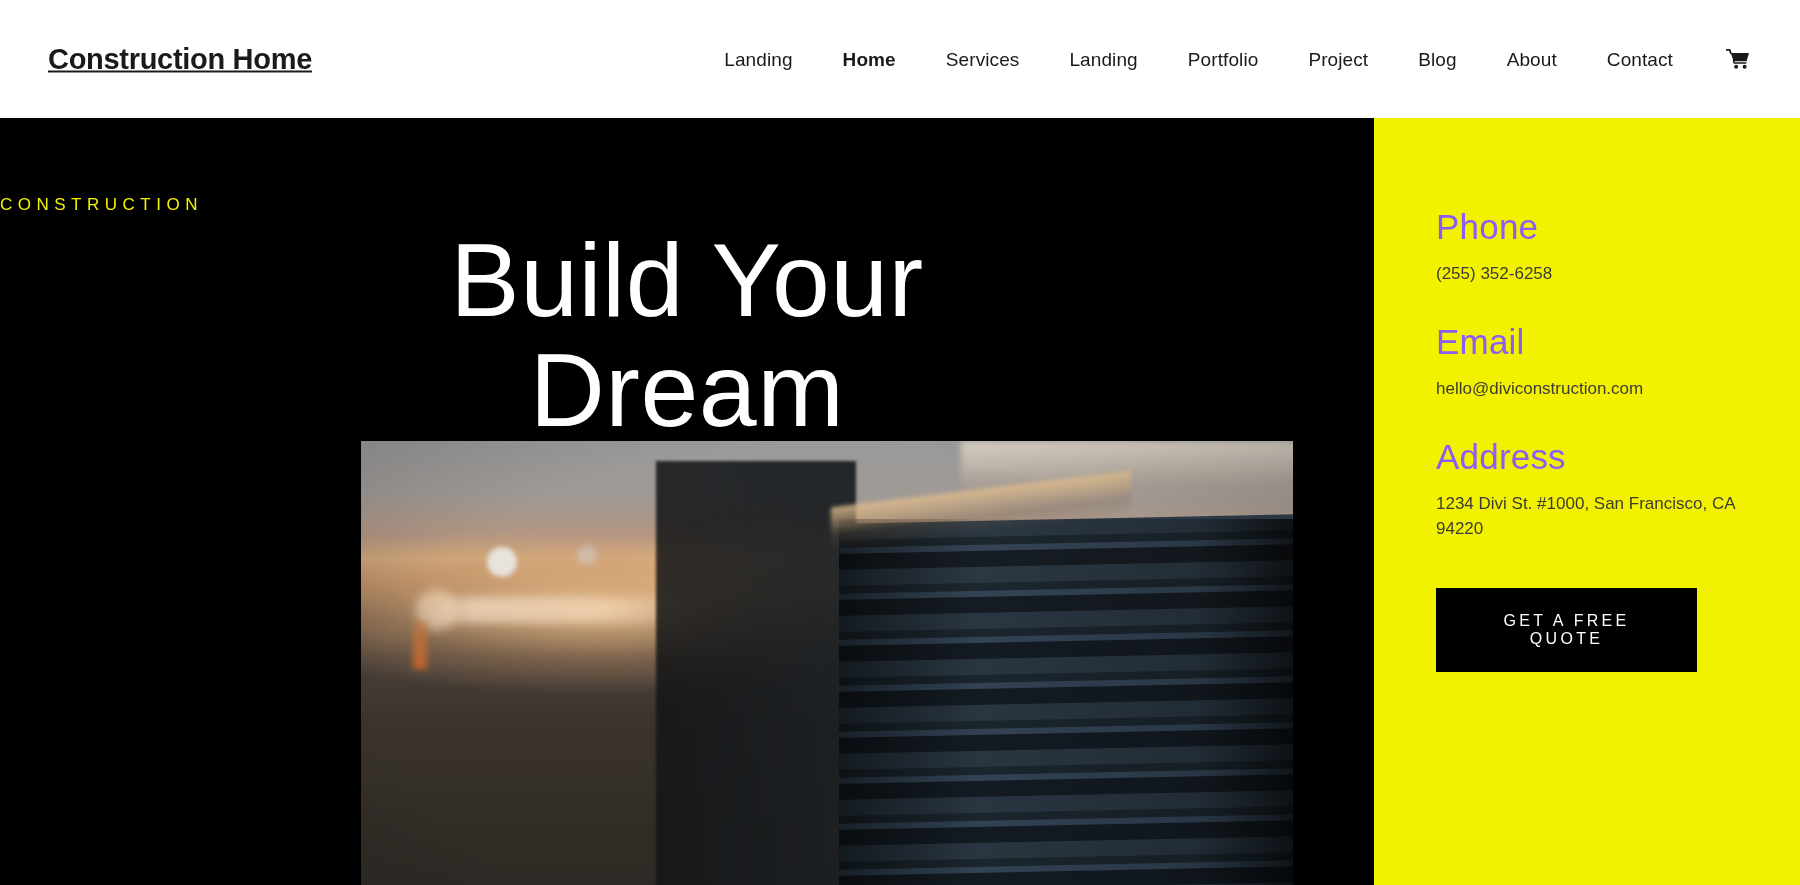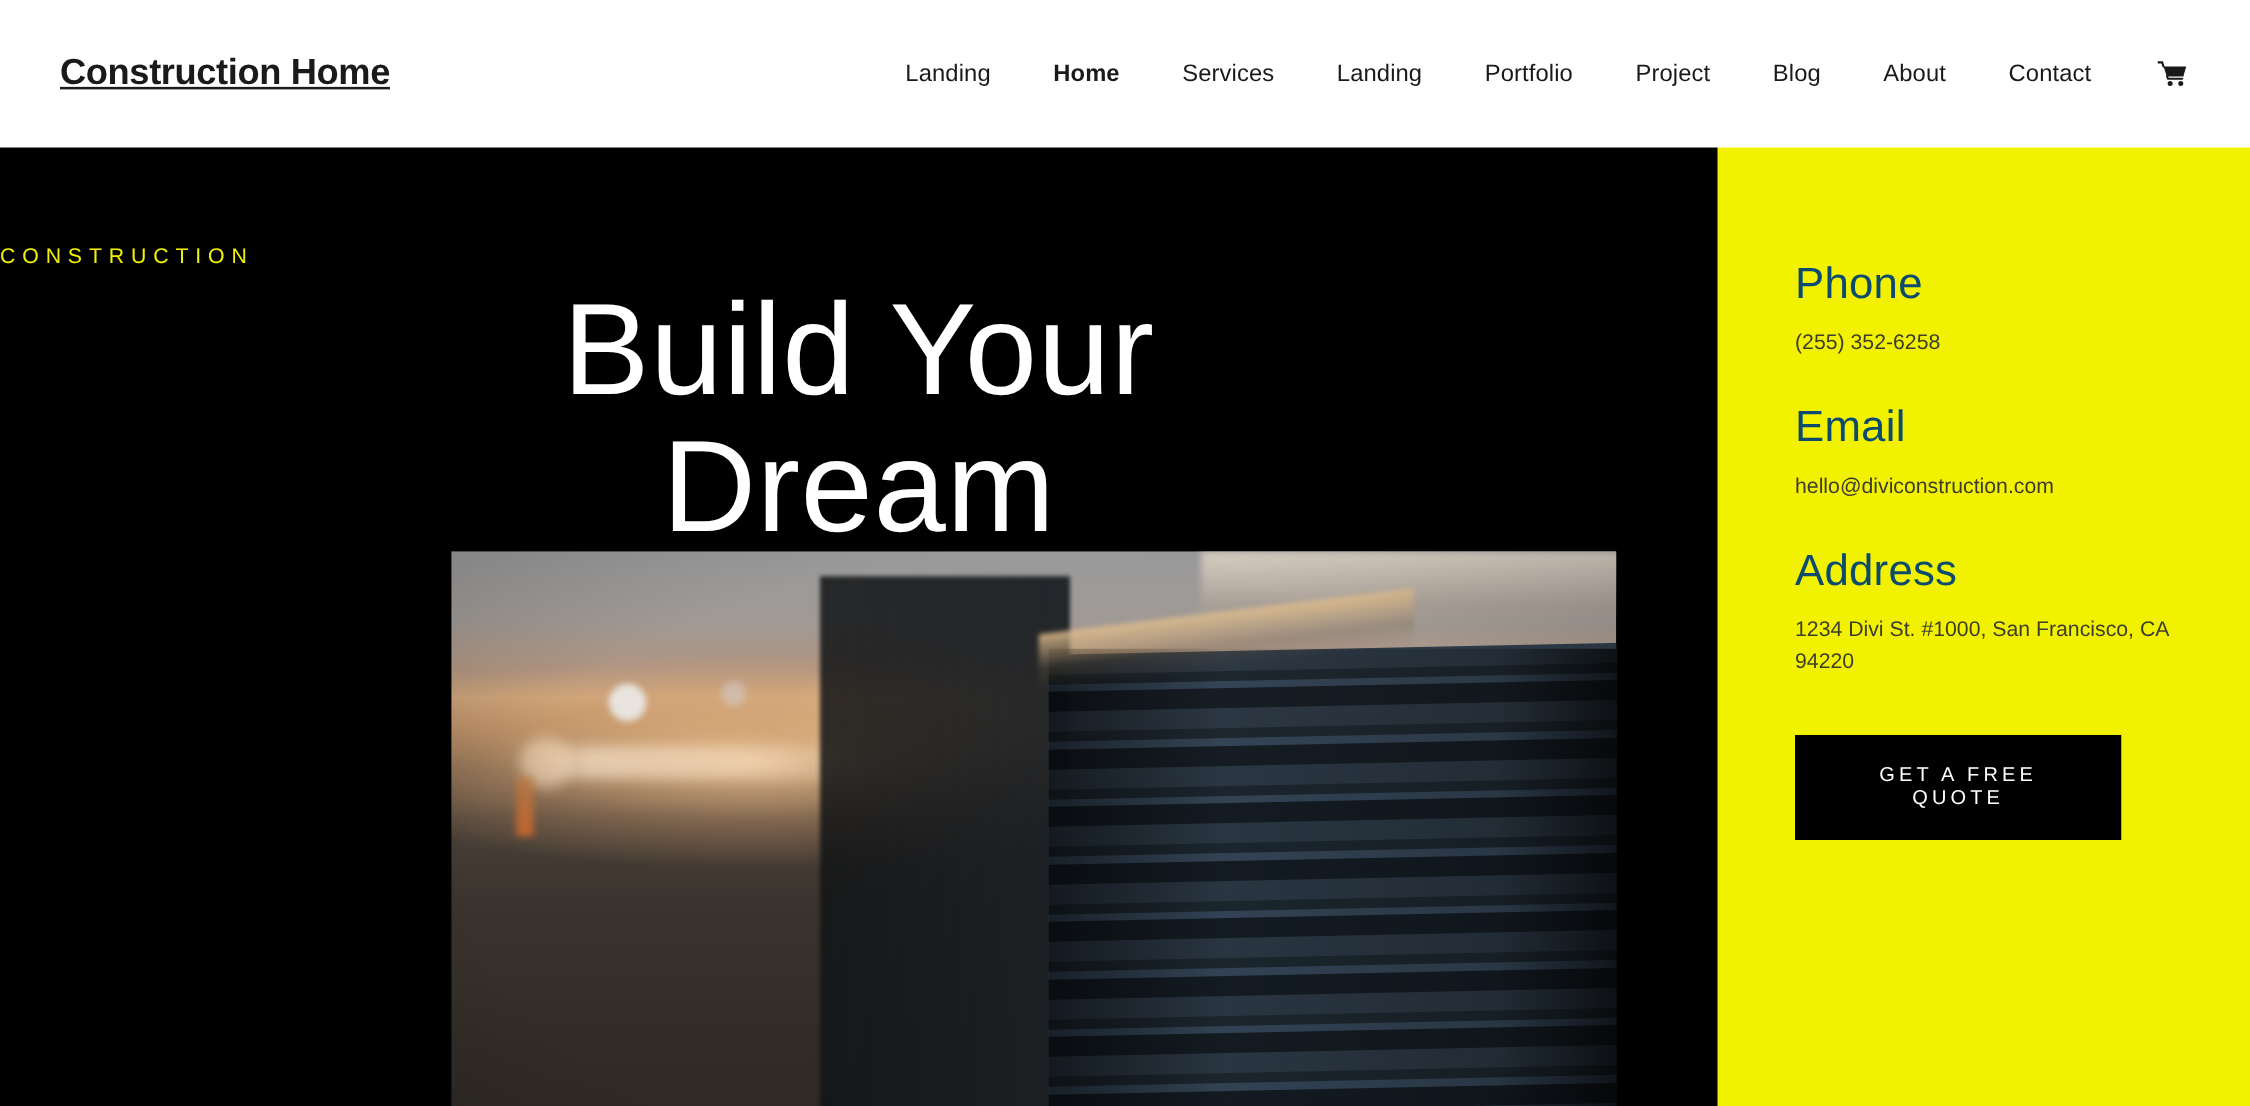--- a/index.html
+++ b/index.html
@@ -257,21 +257,21 @@
     position: absolute;
     left: 62px;
     top: 111px;
     width: 318px;
   }
 
   .contact-heading {
     font-size: 35px;
     font-weight: 400;
     line-height: 1.1em;
-    color: #0c4a6e;
+    color: #8b5cf6;
     letter-spacing: 0.2px;
     font-family: "Liberation Sans", sans-serif;
   }
 
   .contact-value {
     font-size: 17px;
     line-height: 1.5em;
     color: #3d3d2e;
     margin-top: 14px;
     font-family: "Liberation Sans", sans-serif;

